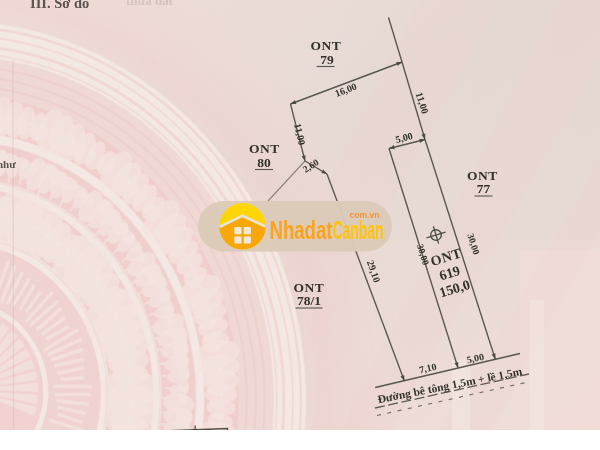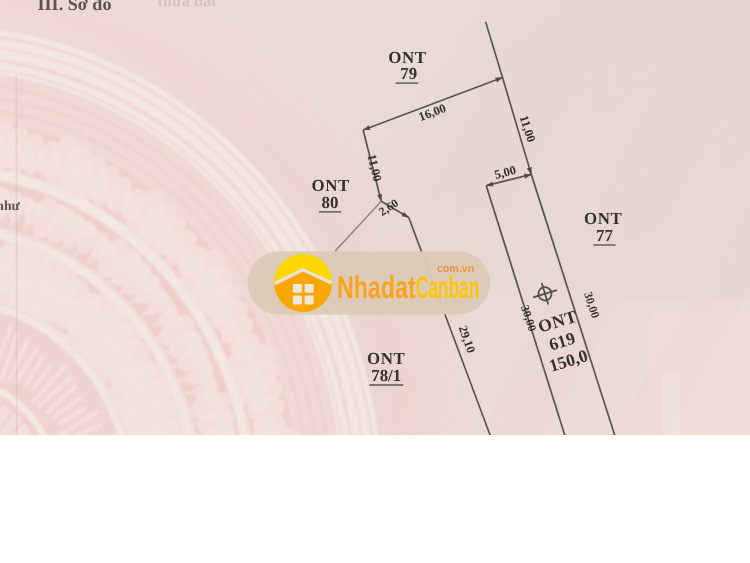--- a/index.html
+++ b/index.html
@@ -1,16 +1,16 @@
 <!DOCTYPE html>
 <html><head>
 <meta charset="utf-8">
 <style>
   html,body { margin:0; padding:0; }
-  #page { position:relative; width:600px; height:348px; overflow:hidden;
+  #page { position:relative; width:600px; height:430px; overflow:hidden;
           background:#e7dad5; font-family:"Liberation Serif", serif; }
   svg { position:absolute; left:0; top:0; }
 </style>
 </head>
 <body>
 <div id="page">
 <svg width="600" height="450" viewBox="0 0 600 450">
   <defs>
     <linearGradient id="bg1" x1="0" y1="0" x2="1" y2="1">
       <stop offset="0" stop-color="#efdedb"></stop>

